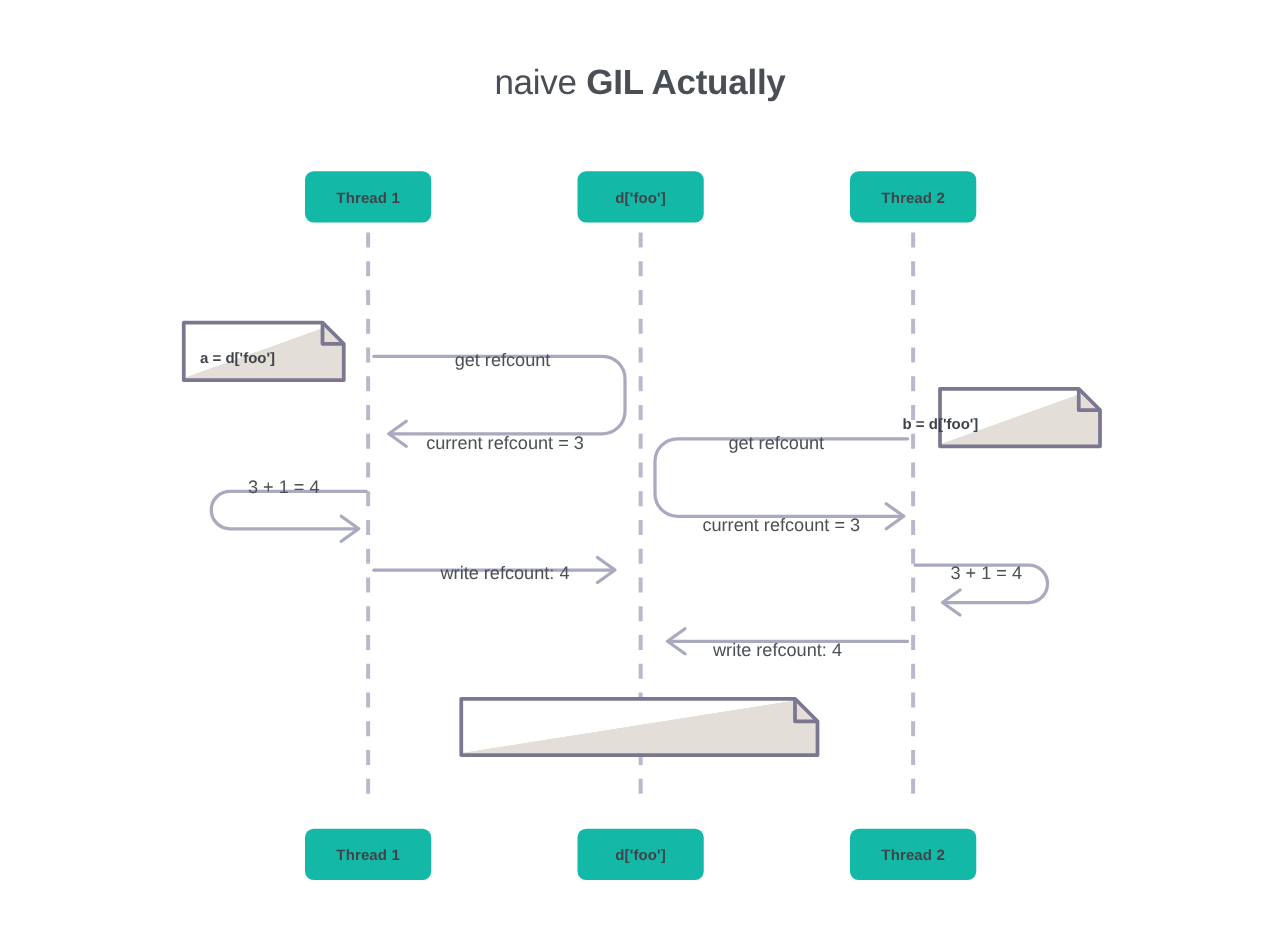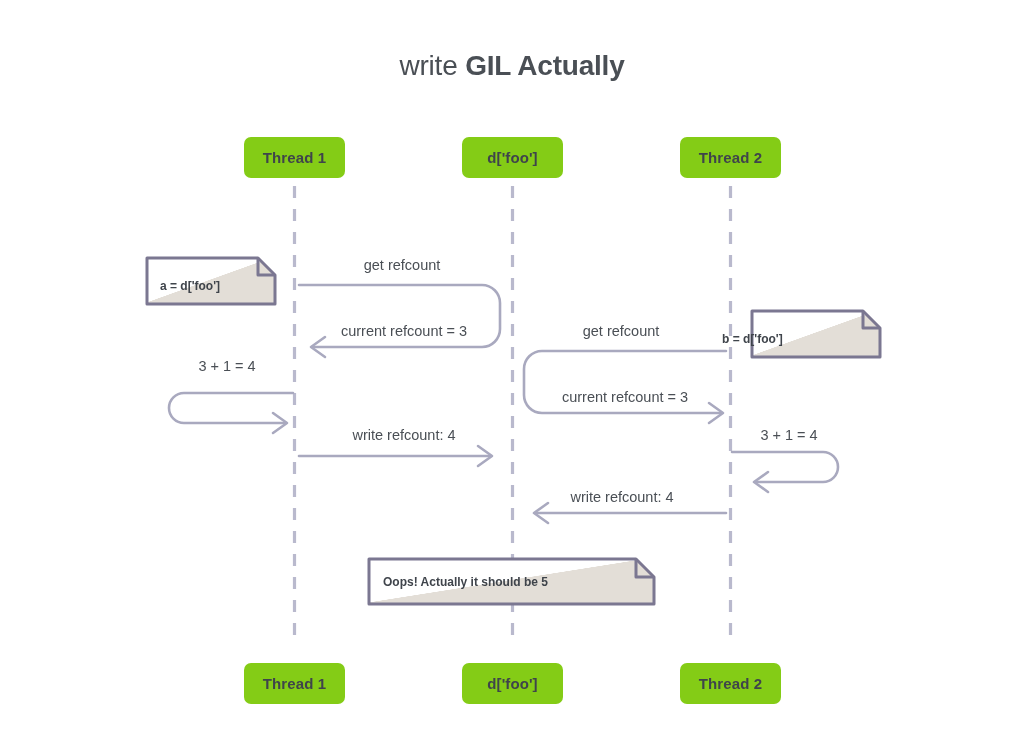--- a/index.html
+++ b/index.html
@@ -37,58 +37,59 @@
   svg.canvas {
     position: absolute;
     left: 0;
     top: 0;
     width: 1024px;
     height: 751px;
   }
 
   .lane-label {
     position: absolute;
-    background: #84cc16;
+    background: #14b8a6;
     border-radius: 7px;
     color: #3f444b;
-    font-size: 15px;
+    font-size: 12px;
     font-weight: 700;
     display: flex;
     align-items: center;
     justify-content: center;
     white-space: nowrap;
     letter-spacing: 0.1px;
   }
 
   .msg-label {
     position: absolute;
     color: #4a4f55;
     font-size: 14.5px;
     font-weight: 400;
     white-space: nowrap;
     text-align: center;
     transform: translateX(-50%);
+    margin-top: 24px;
   }
 
   .note-text {
     position: absolute;
     color: #3f444b;
     font-size: 12px;
     font-weight: 700;
     white-space: nowrap;
     transform: translateY(-50%);
   }
 </style>
 </head>
 <body>
 
 <div id="stage">
 
   <div class="diagram-title">
-    <span class="title-light">write </span><span class="title-bold">GIL Actually</span>
+    <span class="title-light">naive </span><span class="title-bold">GIL Actually</span>
   </div>
 
   <svg class="canvas" viewBox="0 0 1024 751">
     <defs>
 
       <linearGradient id="noteGrad" x1="0" y1="0" x2="1" y2="1">
         <stop offset="0%" stop-color="#ffffff"></stop>
         <stop offset="48%" stop-color="#ffffff"></stop>
         <stop offset="48.5%" stop-color="#e3ded7"></stop>
         <stop offset="100%" stop-color="#e3ded7"></stop>
@@ -184,15 +185,14 @@
   <div class="msg-label" style="left:789px; top:427px;">3 + 1 = 4</div>
 
   <div class="msg-label" style="left:404px; top:427px;">write refcount: 4</div>
 
   <div class="msg-label" style="left:622px; top:489px;">write refcount: 4</div>
 
   <div class="note-text" style="left:160px; top:286px;">a = d['foo']</div>
 
   <div class="note-text" style="left:722px; top:339px;">b = d['foo']</div>
 
-  <div class="note-text" style="left:383px; top:582px;">Oops! Actually it should be 5</div>
 
 </div>
 
 </body></html>

